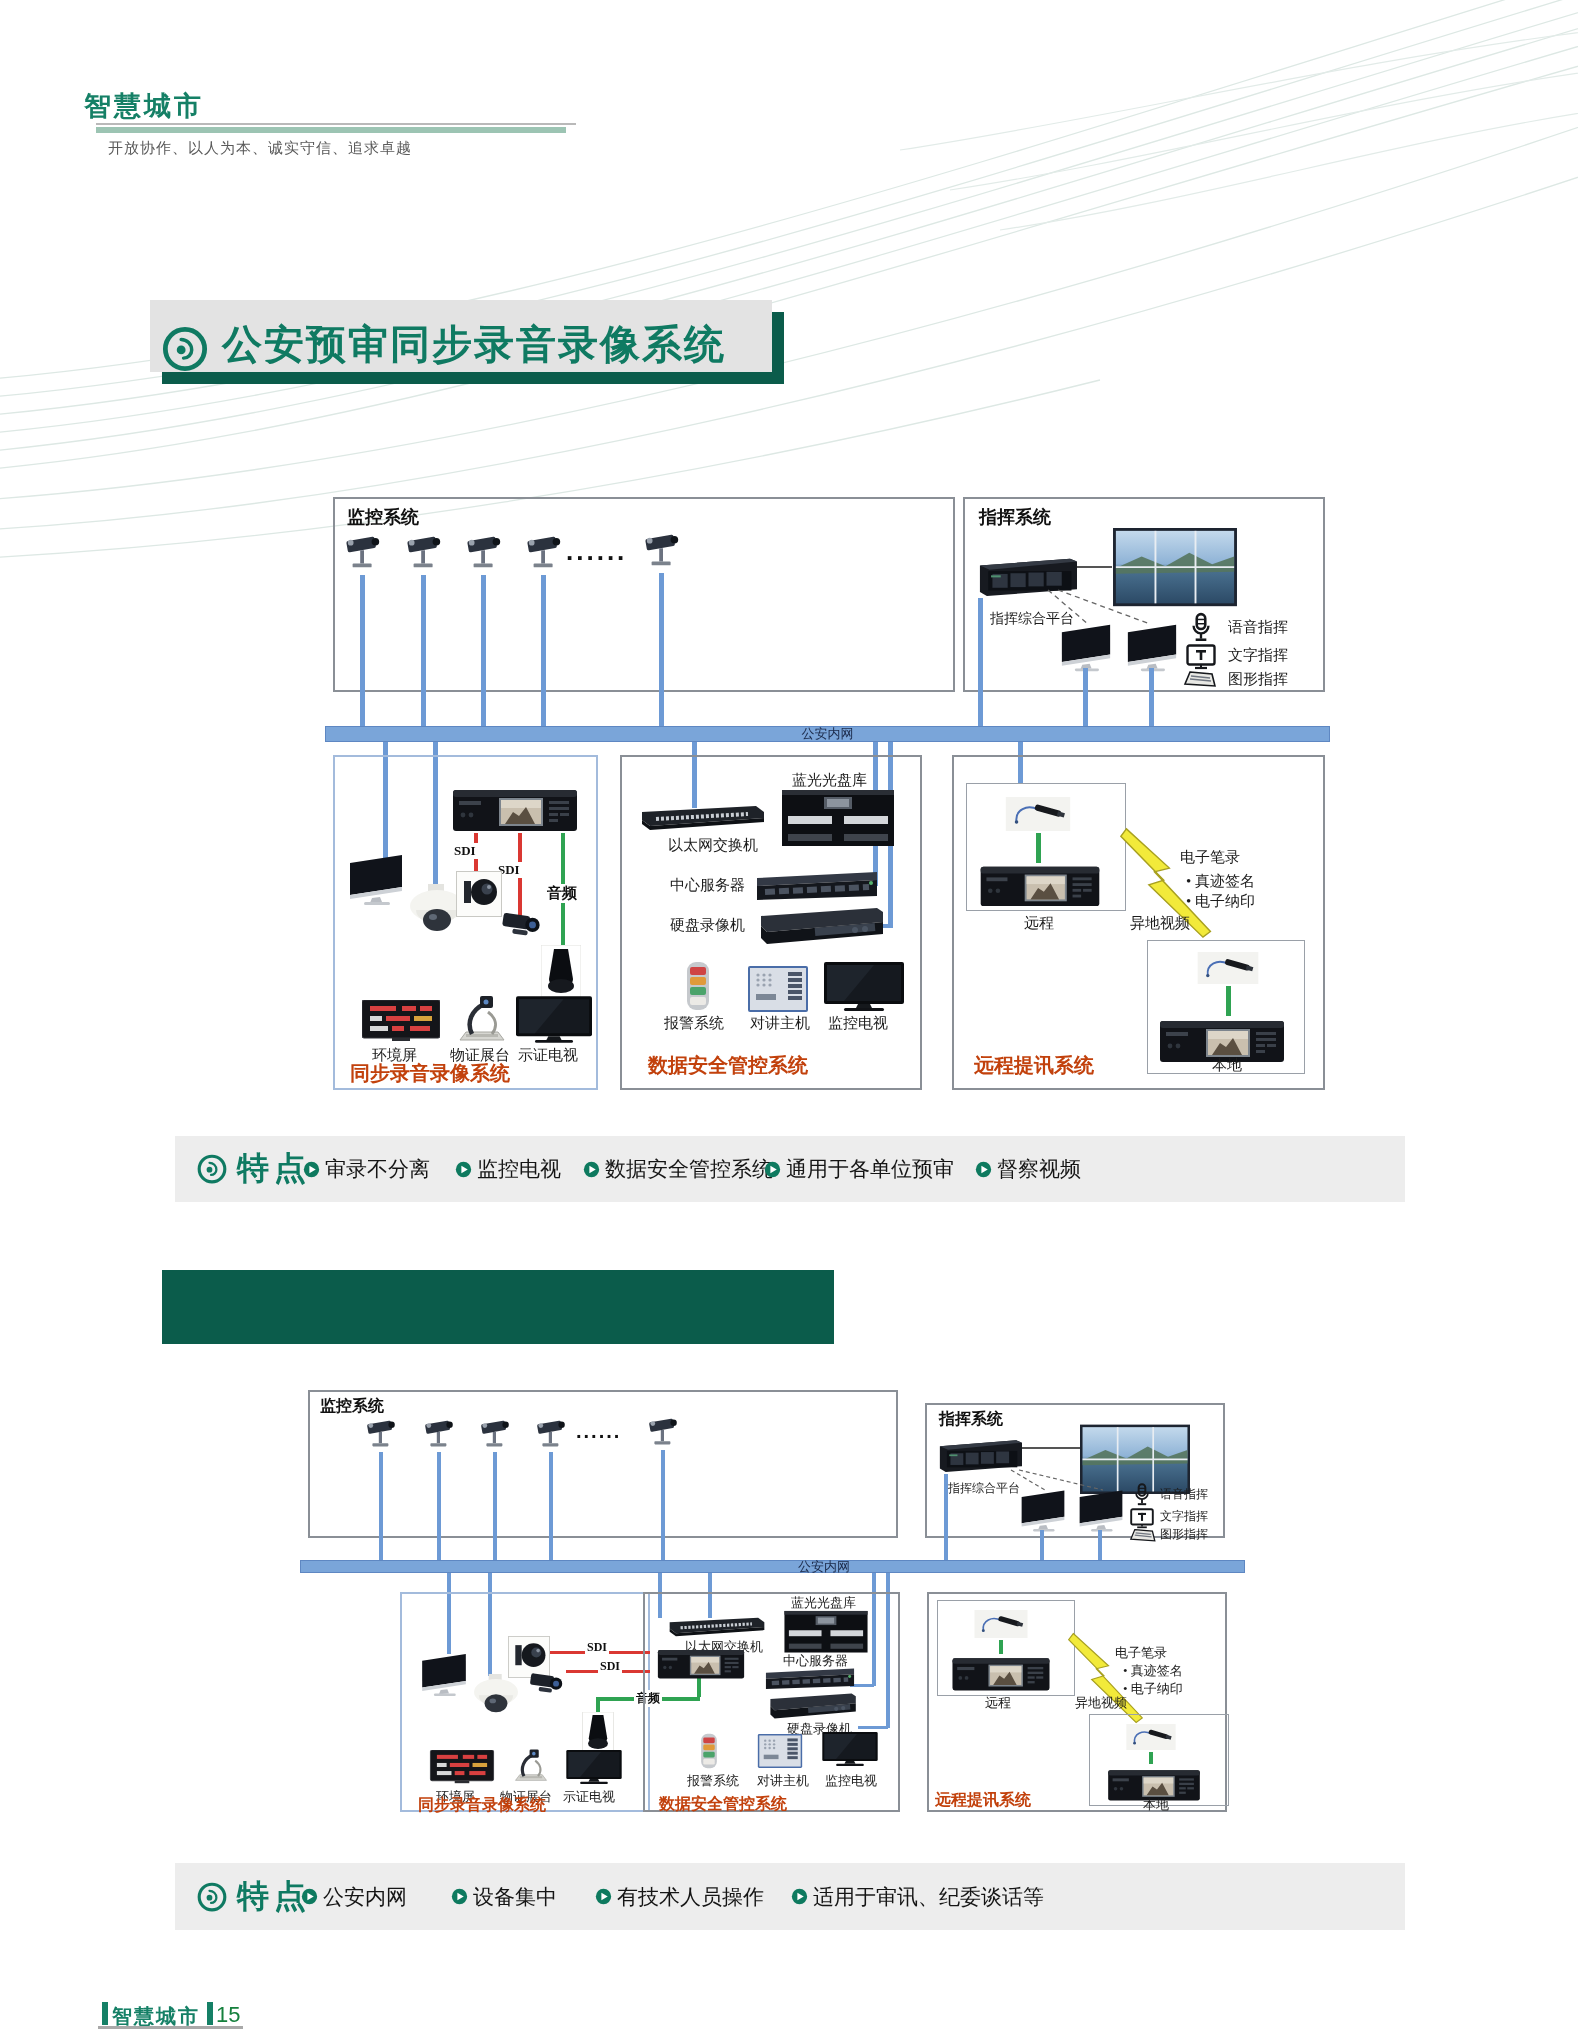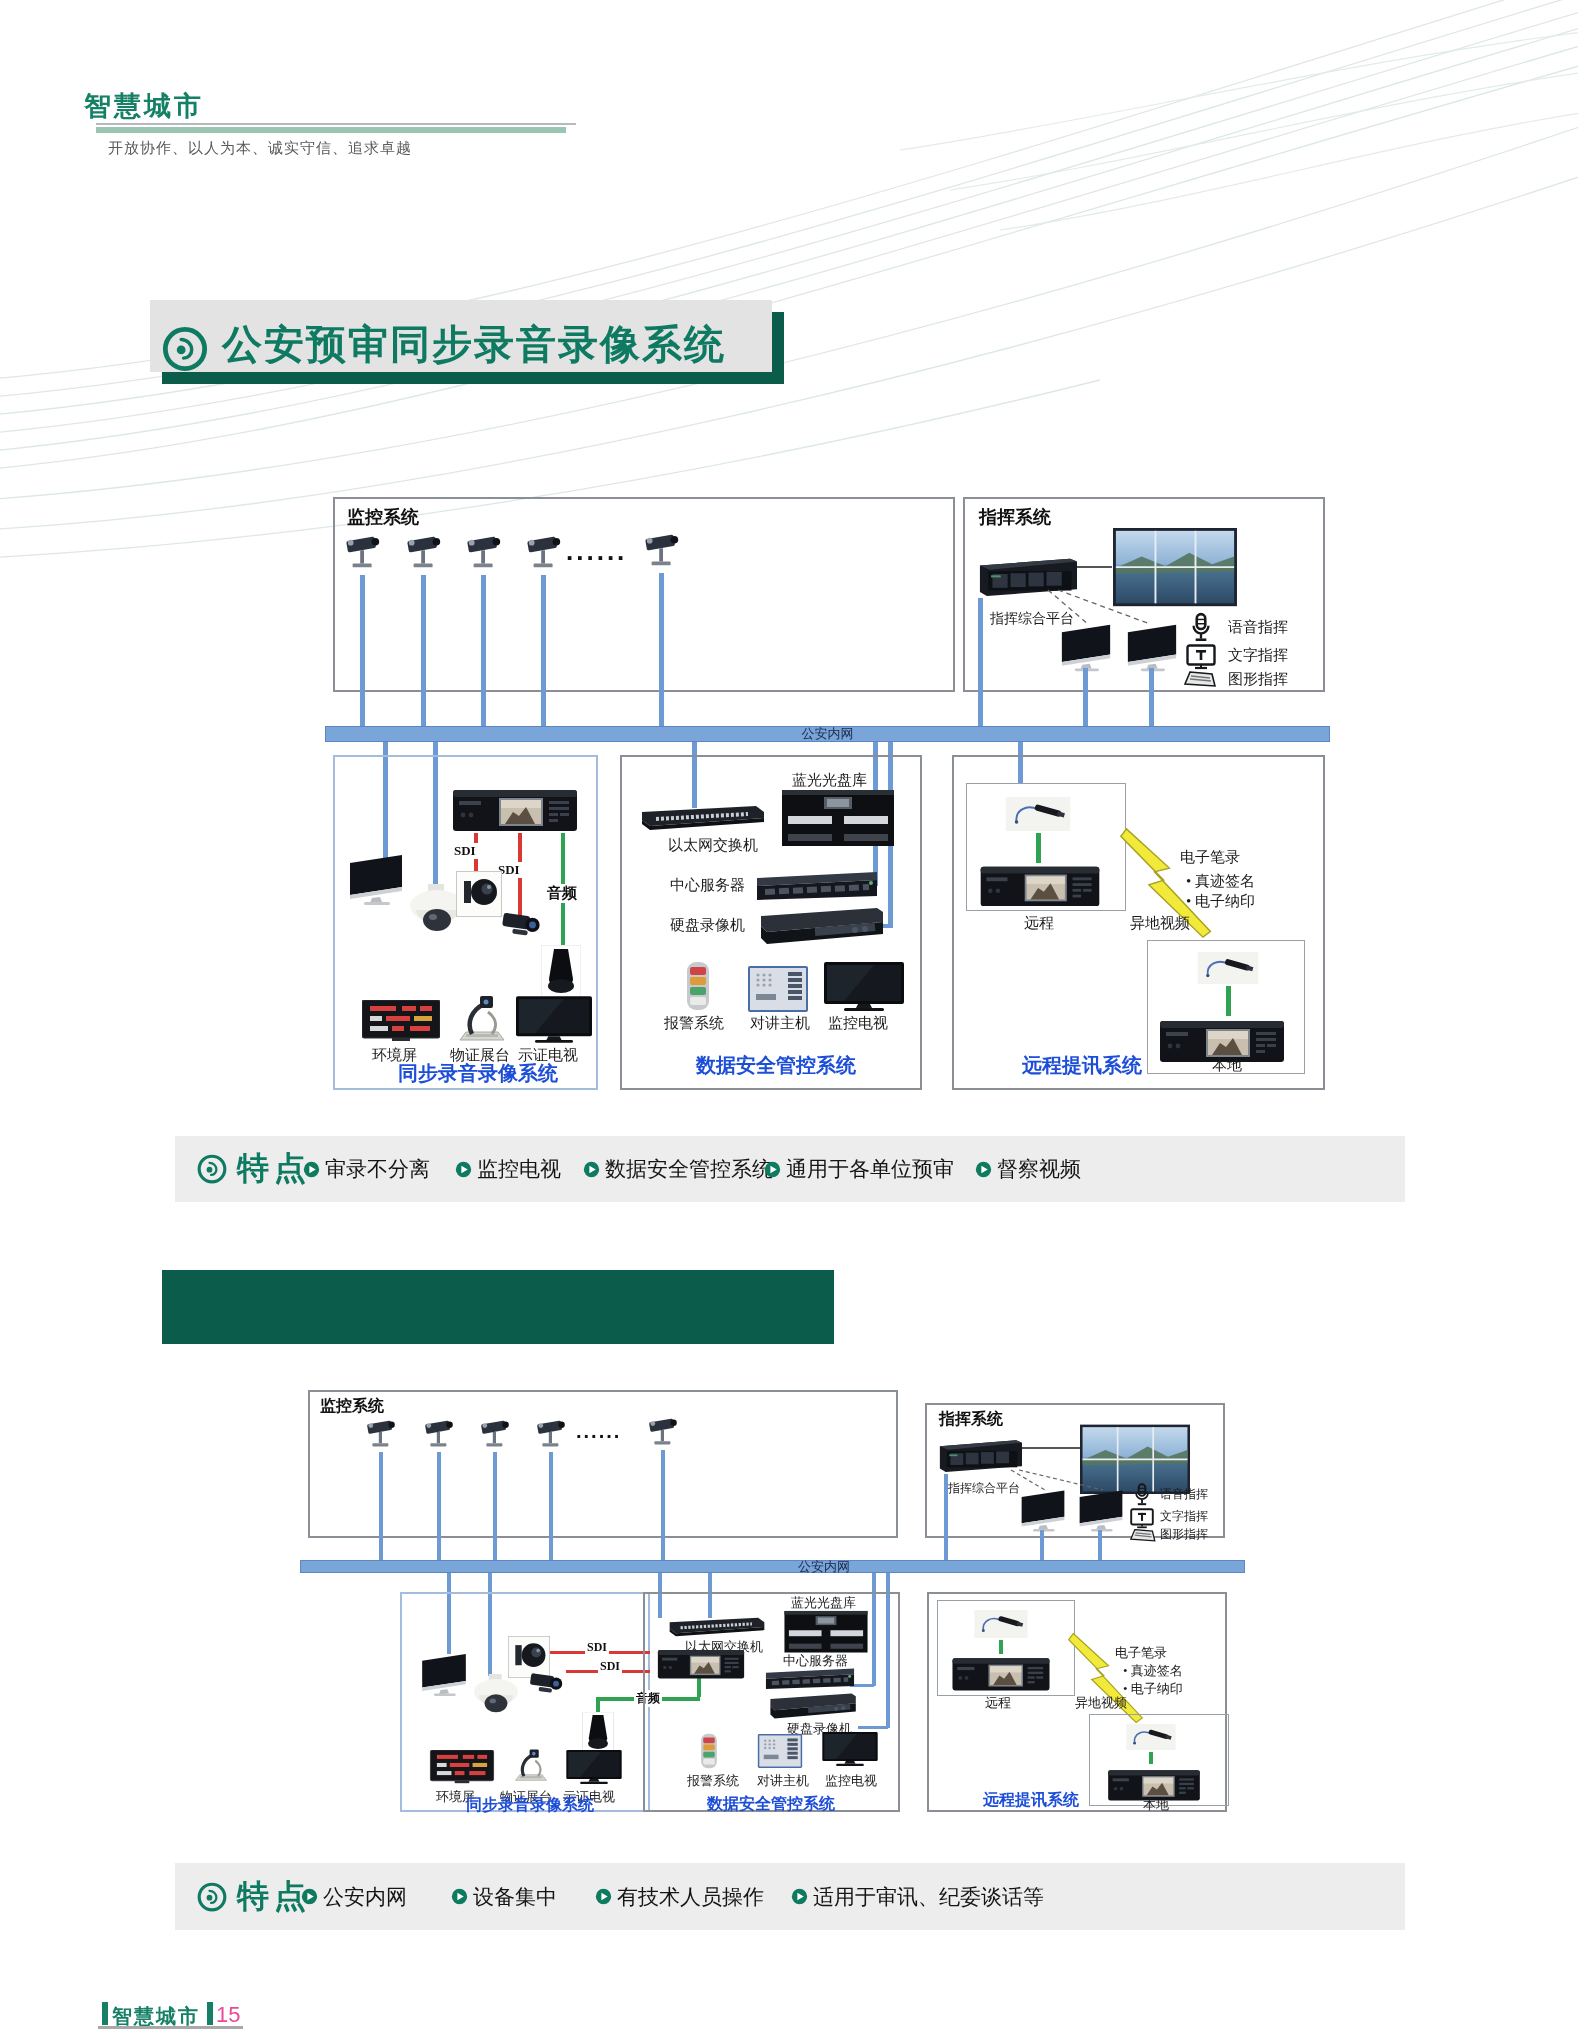--- a/index.html
+++ b/index.html
@@ -15,21 +15,21 @@
   .bshadow{background:#0b5c4b;}
   .banner{background:#e3e3e3;display:flex;align-items:flex-end;gap:14px;padding-left:12px;box-sizing:border-box;}
   .banner h2{margin:0;font-size:40px;font-weight:bold;color:#0f7a62;letter-spacing:2px;white-space:nowrap;}
   .bicon{color:#0f7a62;flex:0 0 auto;}
   
   .sysbox{position:absolute;border:2px solid #8a8f96;box-sizing:border-box;}
   .bluebox{border-color:#a3bbdc;}
   .innerbox{position:absolute;border:1px solid #9aa0a8;box-sizing:border-box;}
   .boxlab{position:absolute;font-family:"Liberation Serif",serif;font-weight:bold;color:#111;white-space:nowrap;}
   .dlab{position:absolute;font-family:"Liberation Serif",serif;font-size:15px;color:#1c1c1c;white-space:nowrap;}
-  .btitle{position:absolute;font-family:Liberation Sans, sans-serif;font-weight:bold;color:#1d4ed8;white-space:nowrap;margin-left:48px;}
+  .btitle{position:absolute;font-family:Liberation Sans, sans-serif;font-weight:bold;color:#c2410c;white-space:nowrap;}
   .dots{position:absolute;font-weight:900;color:#111;}
   .vline{position:absolute;background:#6d9ad5;width:5px;}
   .vline2{width:4px;}
   .hblue{position:absolute;background:#6d9ad5;height:4px;}
   .redline{position:absolute;background:#da3832;}
   .greenline{position:absolute;background:#2fa352;}
   .linelab{position:absolute;font-family:"Liberation Serif",serif;font-weight:bold;color:#111;
            background:#fff;padding:0 2px;white-space:nowrap;}
   .conn{position:absolute;background:#555;}
   .bus{position:absolute;background:#7aa5d9;border:1px solid #5e87c2;box-sizing:border-box;}
@@ -39,21 +39,21 @@
   .featbar{position:absolute;background:#ededed;}
   .feathead{position:absolute;display:flex;align-items:center;gap:10px;top:50%;transform:translateY(-50%);}
   .feathead span{font-size:32px;font-weight:bold;color:#0f7a62;letter-spacing:5px;}
   .feat{position:absolute;display:flex;align-items:center;gap:5px;top:50%;transform:translateY(-50%);
         font-size:21px;color:#151515;white-space:nowrap;}
   .note{position:absolute;font-family:"Liberation Serif",serif;font-size:15px;color:#1c1c1c;white-space:nowrap;}
   .bullet::before{content:"•  ";}
   
   .fbar{position:absolute;width:6px;height:23px;background:#158066;}
   .fbrand{position:absolute;font-size:20px;font-weight:bold;color:#158066;letter-spacing:2px;}
-  .fpage{position:absolute;font-size:22px;color:#ec4899;text-align:right;}
+  .fpage{position:absolute;font-size:22px;color:#15803d;text-align:right;}
   .funder{position:absolute;height:3px;background:#a9a9a9;}
 </style>
 </head>
 <body>
 
 <svg width="0" height="0" style="position:absolute" aria-hidden="true">
 <defs>
   <linearGradient id="g-sky" x1="0" y1="0" x2="0" y2="1">
     <stop offset="0" stop-color="#c3d9ec"></stop>
         <stop offset="0.45" stop-color="#8fb3d6"></stop>

